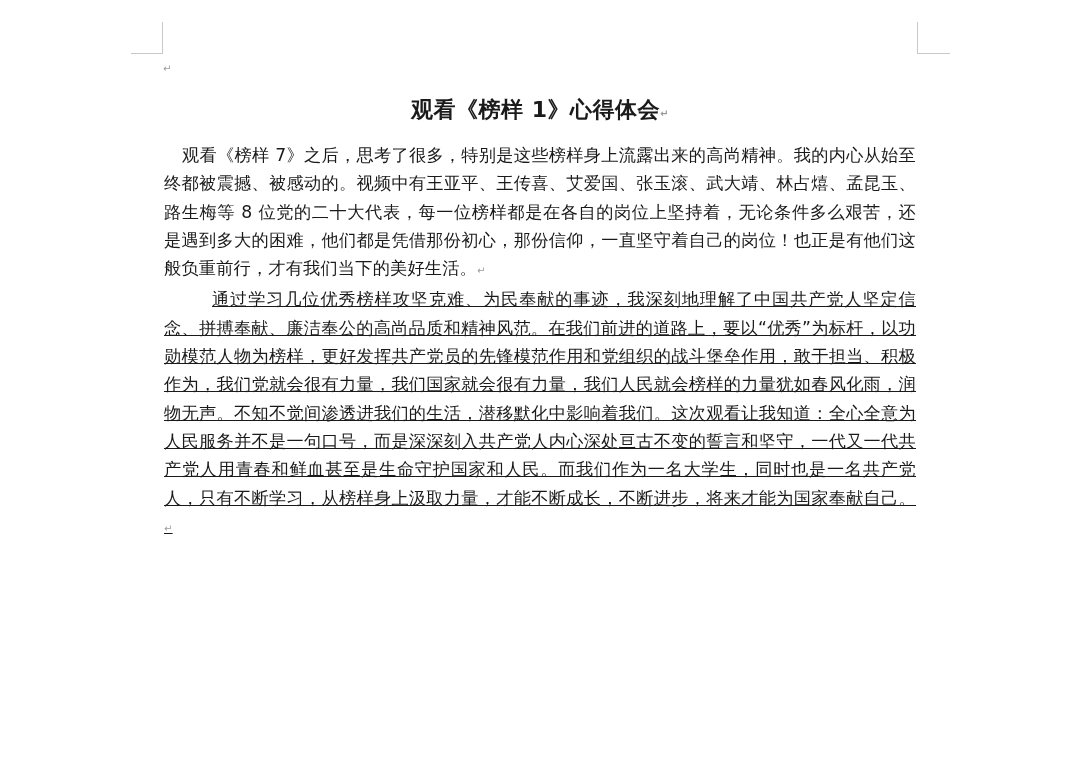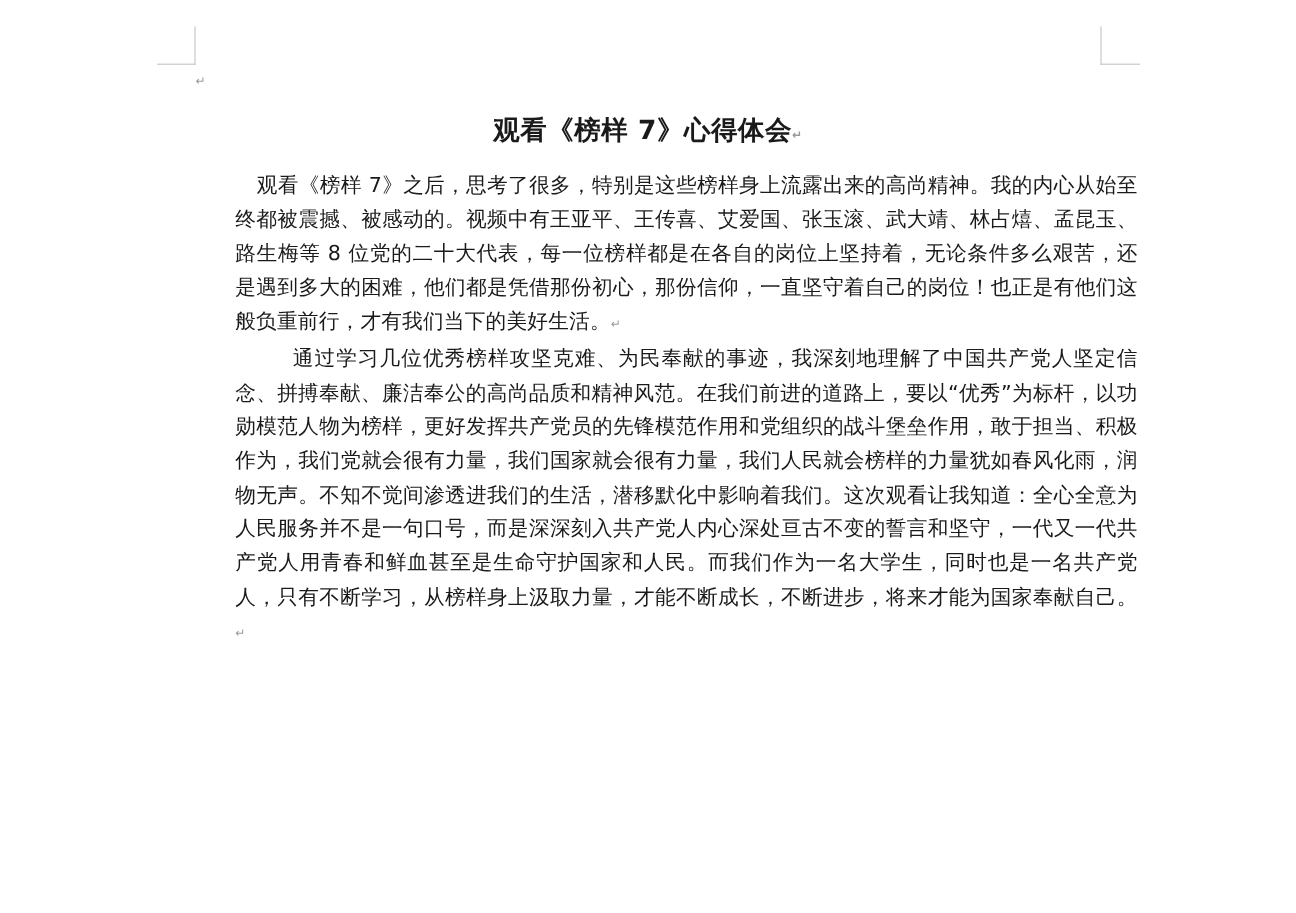--- a/index.html
+++ b/index.html
@@ -5,32 +5,32 @@
     html, body { margin: 0; padding: 0; background: #ffffff; }
     body { width: 1080px; height: 761px; position: relative; overflow: hidden;
            font-family: "DejaVu Sans", "Liberation Sans", sans-serif; color: #1a1a1a; }
     .corner { position: absolute; border-color: #c8c8c8; border-style: solid; }
     .corner-tl { left: 131px; top: 22px; width: 31px; height: 31px; border-width: 0 1px 1px 0; }
     .corner-tr { left: 917px; top: 22px; width: 32px; height: 31px; border-width: 0 0 1px 1px; }
     .pmark { color: #9a9a9a; font-size: 10px; }
     .top-mark { position: absolute; left: 163px; top: 63px; }
     .title { position: absolute; left: 163px; width: 754px; top: 94px; text-align: center;
              font-size: 22px; font-weight: bold; line-height: 32px; letter-spacing: 0.5px; }
-    .body { position: absolute; left: 164px; top: 141px; width: 752px; margin-left: 32px; }
+    .body { position: absolute; left: 164px; top: 141px; width: 752px; }
     .para { margin: 0; font-size: 17.2px; line-height: 28.3px; text-align: justify;
             text-align-last: left; letter-spacing: 0.2px; }
     .indent1 { text-indent: 18px; }
-    .indent2 { text-indent: 48px; }
+    .indent2 { text-indent: 48px; text-decoration: underline; }
   </style>
 </head>
 <body>
 
 <div class="corner corner-tl"></div>
 <div class="corner corner-tr"></div>
 
 <span class="pmark top-mark">↵</span>
 
-<div class="title"><span>观看《榜样 7》心得体会</span><span class="pmark">↵</span></div>
+<div class="title"><span>观看《榜样 1》心得体会</span><span class="pmark">↵</span></div>
 
 <div class="body">
   <p class="para indent1"><span>观看《榜样 7》之后，思考了很多，特别是这些榜样身上流露出来的高尚精神。我的内心从始至终都被震撼、被感动的。视频中有王亚平、王传喜、艾爱国、张玉滚、武大靖、林占熺、孟昆玉、路生梅等 8 位党的二十大代表，每一位榜样都是在各自的岗位上坚持着，无论条件多么艰苦，还是遇到多大的困难，他们都是凭借那份初心，那份信仰，一直坚守着自己的岗位！也正是有他们这般负重前行，才有我们当下的美好生活。</span><span class="pmark">↵</span></p>
   <p class="para indent2"><span>通过学习几位优秀榜样攻坚克难、为民奉献的事迹，我深刻地理解了中国共产党人坚定信念、拼搏奉献、廉洁奉公的高尚品质和精神风范。在我们前进的道路上，要以“优秀”为标杆，以功勋模范人物为榜样，更好发挥共产党员的先锋模范作用和党组织的战斗堡垒作用，敢于担当、积极作为，我们党就会很有力量，我们国家就会很有力量，我们人民就会榜样的力量犹如春风化雨，润物无声。不知不觉间渗透进我们的生活，潜移默化中影响着我们。这次观看让我知道：全心全意为人民服务并不是一句口号，而是深深刻入共产党人内心深处亘古不变的誓言和坚守，一代又一代共产党人用青春和鲜血甚至是生命守护国家和人民。而我们作为一名大学生，同时也是一名共产党人，只有不断学习，从榜样身上汲取力量，才能不断成长，不断进步，将来才能为国家奉献自己。</span><span class="pmark">↵</span></p>
 </div>
 
 </body></html>

